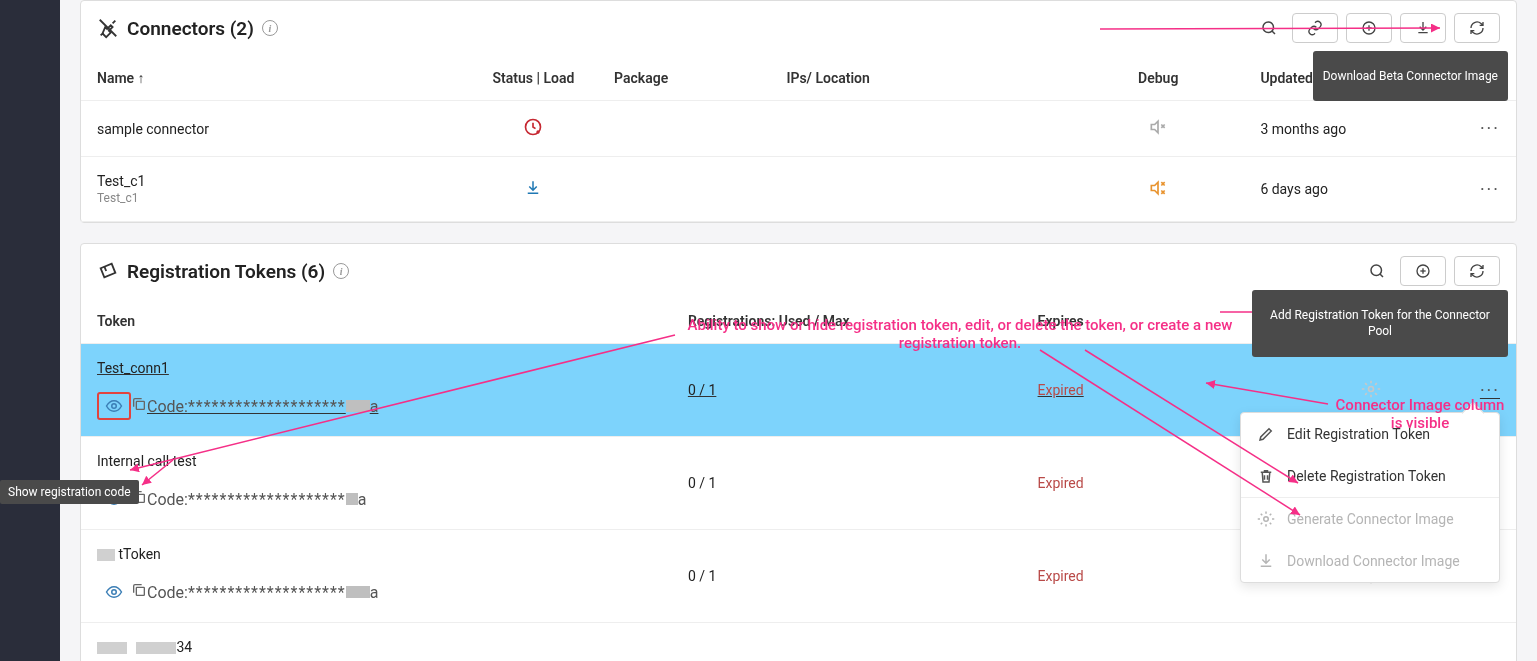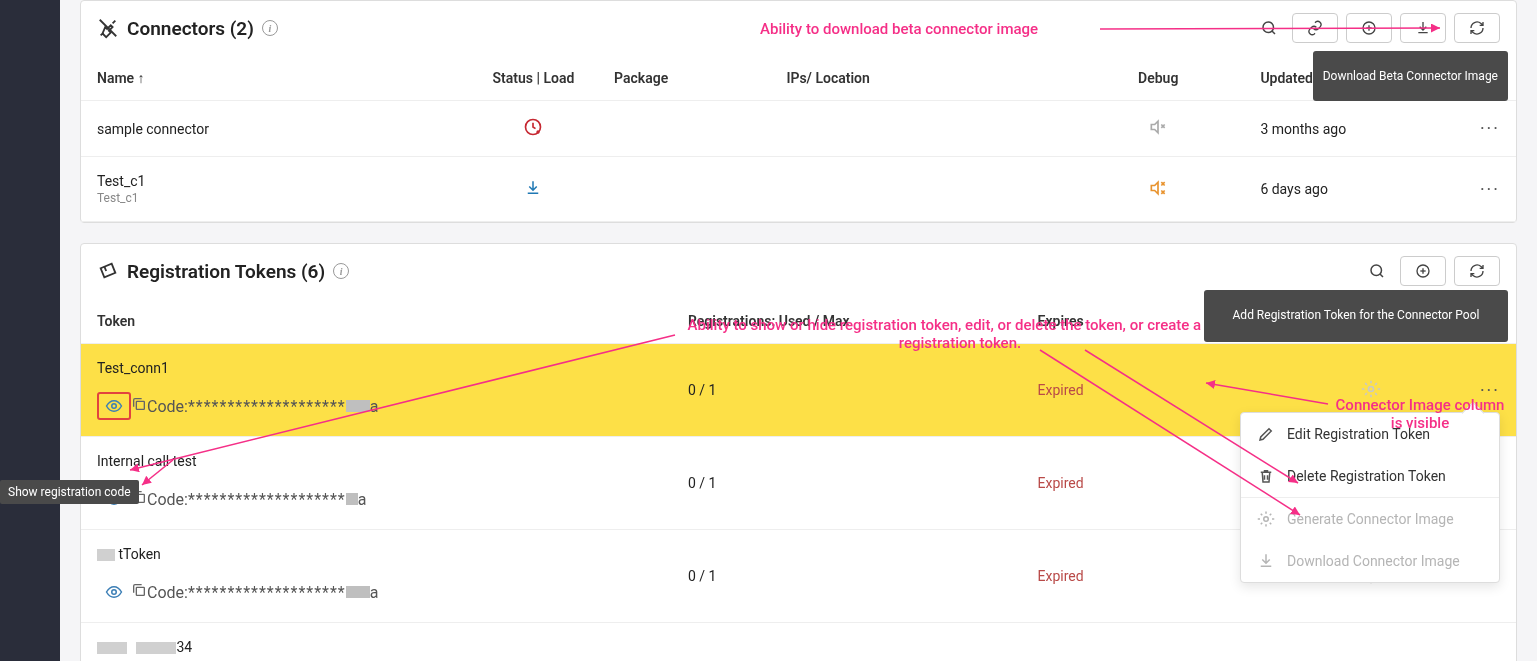--- a/index.html
+++ b/index.html
@@ -23,30 +23,30 @@
 .row-sub { font-size: 12px; color: #888; margin-top: 2px; }
 .more-icon { letter-spacing: 2px; color: #555; cursor: pointer; font-size: 18px; }
 .token-row .code-line { display: flex; align-items: center; gap: 0; margin-top: 16px; color: #555; font-size: 16px; }
 .token-row .masked-box { width: 12px; height: 12px; background: #bfbfbf; display: inline-block; vertical-align: middle; }
 .eye-btn { border: 2px solid transparent; padding: 3px 6px; border-radius: 3px; display: inline-flex; align-items: center; }
 .eye-btn.highlighted { border-color: #e2433e; }
 .eye-btn svg { width: 18px; height: 18px; stroke: #3b7eb5; }
 .copy-btn svg { width: 16px; height: 16px; stroke: #666; }
 .expired { color: #b94a48; }
 .tooltip-dark { position: absolute; background: #4a4a4a; color: #fff; font-size: 12px; padding: 18px 10px; border-radius: 3px; white-space: nowrap; z-index: 30; }
-.tooltip-dark.multi { white-space: normal; width: 304px; text-align: center; line-height: 1.3; }
+.tooltip-dark.multi { white-space: normal; width: 256px; text-align: center; line-height: 1.3; }
 .dropdown-menu { position: absolute; right: 16px; top: 130px; background: #fff; border: 1px solid #ddd; border-radius: 4px; box-shadow: 0 4px 12px rgba(0,0,0,0.1); min-width: 260px; z-index: 20; }
 .dropdown-menu .item { display: flex; align-items: center; gap: 12px; padding: 12px 16px; font-size: 14px; cursor: pointer; color: #333; }
 .dropdown-menu .item.disabled { color: #b5b5b5; cursor: default; }
 .dropdown-menu .item.disabled svg { stroke: #b5b5b5; }
 .dropdown-menu .sep { border-top: 1px solid #eee; }
 .dropdown-arrow { position: absolute; top: -8px; right: 18px; width: 16px; height: 16px; background: #fff; border-left: 1px solid #ddd; border-top: 1px solid #ddd; transform: rotate(45deg); }
 .annotation { position: absolute; color: #f52f87; font-size: 15px; font-weight: 500; z-index: 25; pointer-events: none; text-align: center; }
 .arrow-svg { position: absolute; z-index: 24; pointer-events: none; }
-.token-row-hl { background: #fde047; }
+.token-row-hl { background: #7dd3fc; text-decoration: underline; }
 .col-name { width: 360px; }
 .col-status { width: 120px; text-align: center; }
 .col-pkg { width: 160px; }
 .col-ips { width: 280px; }
 .col-debug { width: 160px; text-align: center; }
 .col-updated { width: 200px; }
 .col-actions { width: 40px; text-align: right; }
 .col-token { width: 490px; }
 .col-reg { width: 290px; }
 .col-exp { width: 230px; }
@@ -324,21 +324,20 @@
         </div>
         <div class="item disabled">
           <svg width="18" height="18" viewBox="0 0 24 24" fill="none" stroke-width="2">
               <path d="M12 3v12M7 10l5 5 5-5M5 19h14"></path>
             </svg>
           <span>Download Connector Image</span>
         </div>
       </div>
     </div>
 
-    <div class="annotation" style="left:700px; top:20px;">Ability to download beta connector image</div>
     <svg class="arrow-svg" style="left:1040px; top:22px; width:350px; height:14px;">
         <defs>
           <marker id="ah1" markerWidth="8" markerHeight="8" refX="6" refY="3" orient="auto">
             <path d="M0,0 L6,3 L0,6 Z" fill="#f52f87"></path>
           </marker>
         </defs>
         <line x1="0" y1="7" x2="340" y2="6" stroke="#f52f87" stroke-width="1.5" marker-end="url(#ah1)"></line>
       </svg>
 
     <div class="annotation" style="left:620px; top:316px; width:560px;">Ability to show or hide registration token, edit, or delete the token, or create a new registration token.</div>

